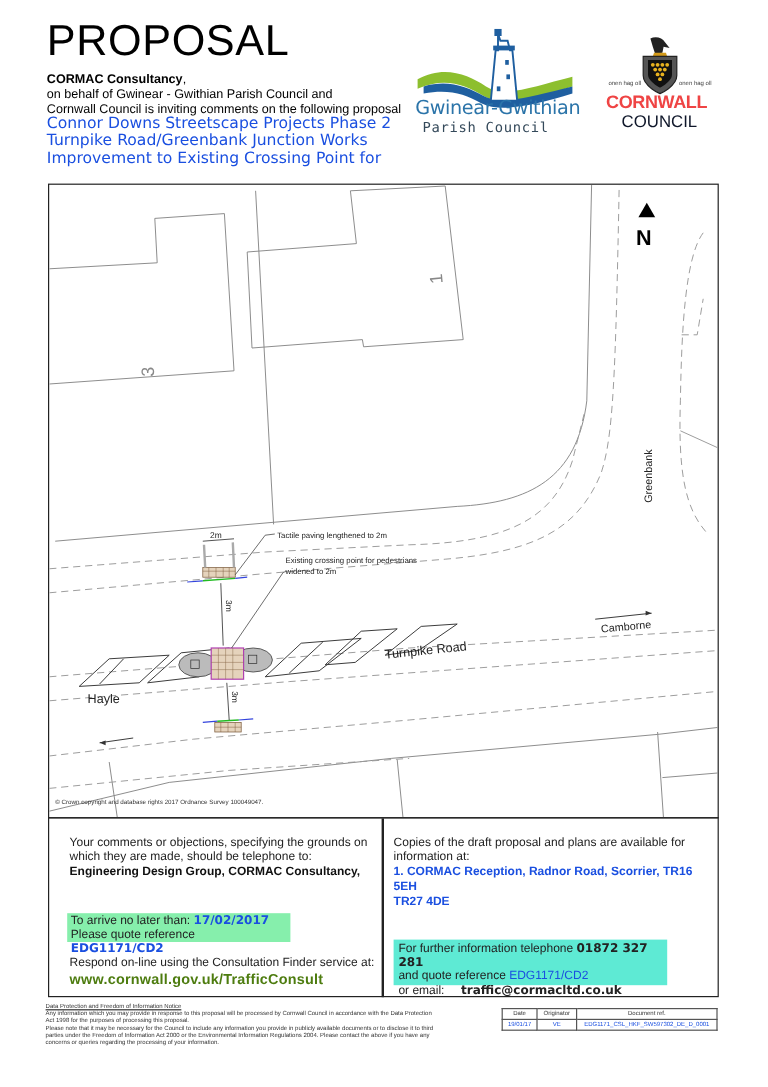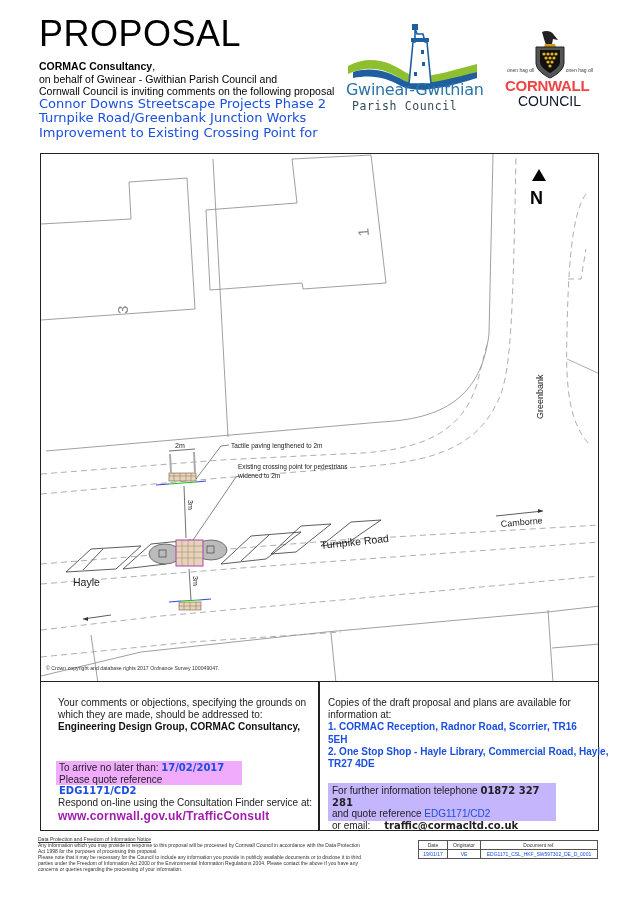--- a/index.html
+++ b/index.html
@@ -18,27 +18,27 @@
   .cc-motto{left:507px;top:67px;font-size:5px;color:#444;white-space:nowrap;width:86px;display:flex;justify-content:space-between;}
   .cc-name1{left:505px;top:77px;font-size:15px;font-weight:bold;color:#ef4444;letter-spacing:-0.3px;white-space:nowrap;}
   .cc-name2{left:518px;top:93px;font-size:14px;color:#0f172a;letter-spacing:0px;white-space:nowrap;}
   
   .map{left:40px;top:153px;width:559px;height:529px;border:1.5px solid #222;box-sizing:border-box;overflow:hidden;}
   .map svg{position:absolute;left:0;top:0;}
   .bottom{left:40px;top:681px;width:559px;height:150px;border:1.5px solid #222;box-sizing:border-box;}
   .divider{left:318px;top:682px;width:1.5px;height:149px;background:#222;}
   .leftcol{left:58px;top:697px;width:255px;font-size:10px;line-height:12.2px;color:#222;}
   .leftcol .b{font-weight:bold;color:#111;}
-  .hl1{left:56px;top:761px;width:186px;height:24px;background:#f0abfc;padding:1px 3px;box-sizing:border-box;font-size:10px;line-height:11.5px;color:#222;}
+  .hl1{left:56px;top:761px;width:186px;height:24px;background:#86efac;padding:1px 3px;box-sizing:border-box;font-size:10px;line-height:11.5px;color:#222;}
   .blue{color:#1a4fe0;font-weight:bold;font-family:"DejaVu Sans",sans-serif;}
   .respond{left:58px;top:797px;font-size:10px;line-height:12px;color:#222;}
-  .url{left:58px;top:809px;font-size:12px;font-weight:bold;color:#a21caf;letter-spacing:0.2px;}
+  .url{left:58px;top:809px;font-size:12px;font-weight:bold;color:#4d7c0f;letter-spacing:0.2px;}
   .rightcol{left:328px;top:697px;width:270px;font-size:10px;line-height:12.2px;color:#222;}
   .rightcol .item{color:#1a4fe0;font-weight:bold;}
-  .hl2{left:328px;top:783px;width:228px;height:38px;background:#c4b5fd;padding:2px 4px;box-sizing:border-box;font-size:10px;line-height:11.6px;color:#222;}
+  .hl2{left:328px;top:783px;width:228px;height:38px;background:#5eead4;padding:2px 4px;box-sizing:border-box;font-size:10px;line-height:11.6px;color:#222;}
   .hl2 .b{font-weight:bold;font-family:"DejaVu Sans",sans-serif;}
   .hl2 .ref{color:#1a4fe0;}
   .dp{left:38px;top:836px;width:325px;font-size:5px;line-height:6px;color:#333;}
   .dp .h{text-decoration:underline;}
   .doctable{left:418px;top:840px;border-collapse:collapse;font-size:5px;color:#333;}
   .doctable td{border:0.6px solid #555;padding:1px 3px;text-align:center;height:6px;}
   .doctable .v{color:#1a4fe0;}
   .maplabel{font-family:"Liberation Sans",sans-serif;}
 </style>
 </head>
@@ -190,35 +190,34 @@
     <text x="197" y="324" font-size="6.5" fill="#222" class="maplabel">widened to 2m</text>
     <text x="5" y="516" font-size="5.2" fill="#333" class="maplabel">© Crown copyright and database rights 2017 Ordnance Survey 100049047.</text>
   </svg>
 </div>
 
 <div class="abs bottom"></div>
 <div class="abs divider"></div>
 
 <div class="abs leftcol">
   <div>Your comments or objections, specifying the grounds on</div>
-  <div>which they are made, should be addressed to:</div>
+  <div>which they are made, should be telephone to:</div>
   <div class="b">Engineering Design Group, CORMAC Consultancy,</div>
 </div>
 <div class="abs hl1">
   <div><span>To arrive no later than: </span><span class="blue">17/02/2017</span></div>
   <div><span>Please quote reference </span><span class="blue">EDG1171/CD2</span></div>
 </div>
 <div class="abs respond">Respond on-line using the Consultation Finder service at:</div>
 <div class="abs url">www.cornwall.gov.uk/TrafficConsult</div>
 
 <div class="abs rightcol">
   <div>Copies of the draft proposal and plans are available for</div>
   <div>information at:</div>
   <div class="item">1.  CORMAC Reception, Radnor Road, Scorrier, TR16 5EH</div>
-  <div class="item" style="white-space:nowrap;">2.  One Stop Shop -  Hayle Library, Commercial Road, Hayle,</div>
   <div class="item">TR27 4DE</div>
 </div>
 <div class="abs hl2">
   <div><span>For further information telephone </span><span class="b">01872 327 281</span></div>
   <div><span>and quote reference </span><span class="ref">EDG1171/CD2</span></div>
   <div><span>or email:</span>&nbsp;&nbsp;&nbsp;&nbsp;&nbsp;<span class="b">traffic@cormacltd.co.uk</span></div>
 </div>
 
 <div class="abs dp">
   <div class="h">Data Protection and Freedom of Information Notice</div>

